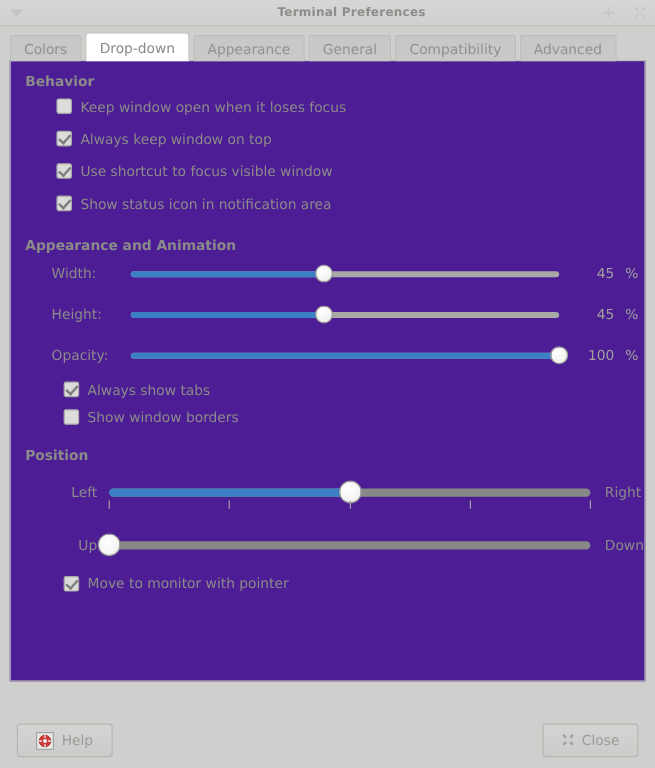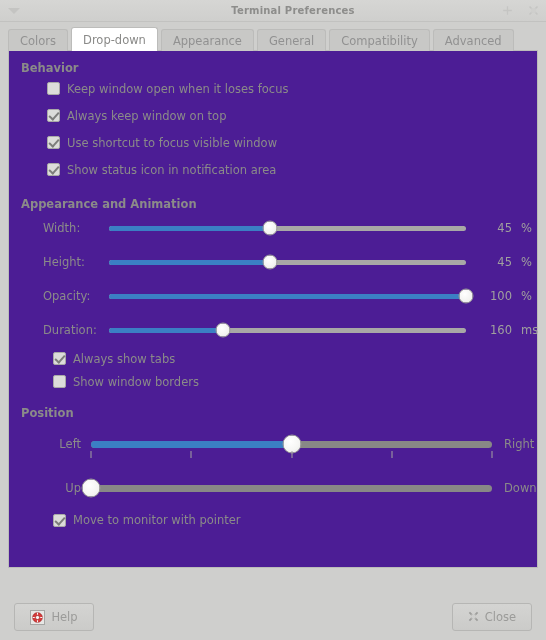--- a/index.html
+++ b/index.html
@@ -432,31 +432,20 @@
         <div class="track-wrap" style="width:357px;">
           <div class="track" style="width:357px;">
             <div class="fill" style="width:100%;"></div>
           </div>
           <span class="knob" style="left:100%;"></span>
         </div>
         <span class="svalue">100</span>
         <span class="sunit">%</span>
       </div>
 
-      <div class="sliderrow">
-        <span class="slabel">Duration:</span>
-        <div class="track-wrap" style="width:357px;">
-          <div class="track" style="width:357px;">
-            <div class="fill" style="width:32%;"></div>
-          </div>
-          <span class="knob" style="left:32%;"></span>
-        </div>
-        <span class="svalue">160</span>
-        <span class="sunit">ms</span>
-      </div>
 
       <div class="cbrow indent-sm" style="height:23px;">
         <span class="cbox checked"></span>
         <span class="cblabel">Always show tabs</span>
       </div>
       <div class="cbrow indent-sm" style="height:23px;">
         <span class="cbox"></span>
         <span class="cblabel">Show window borders</span>
       </div>
     </div>

